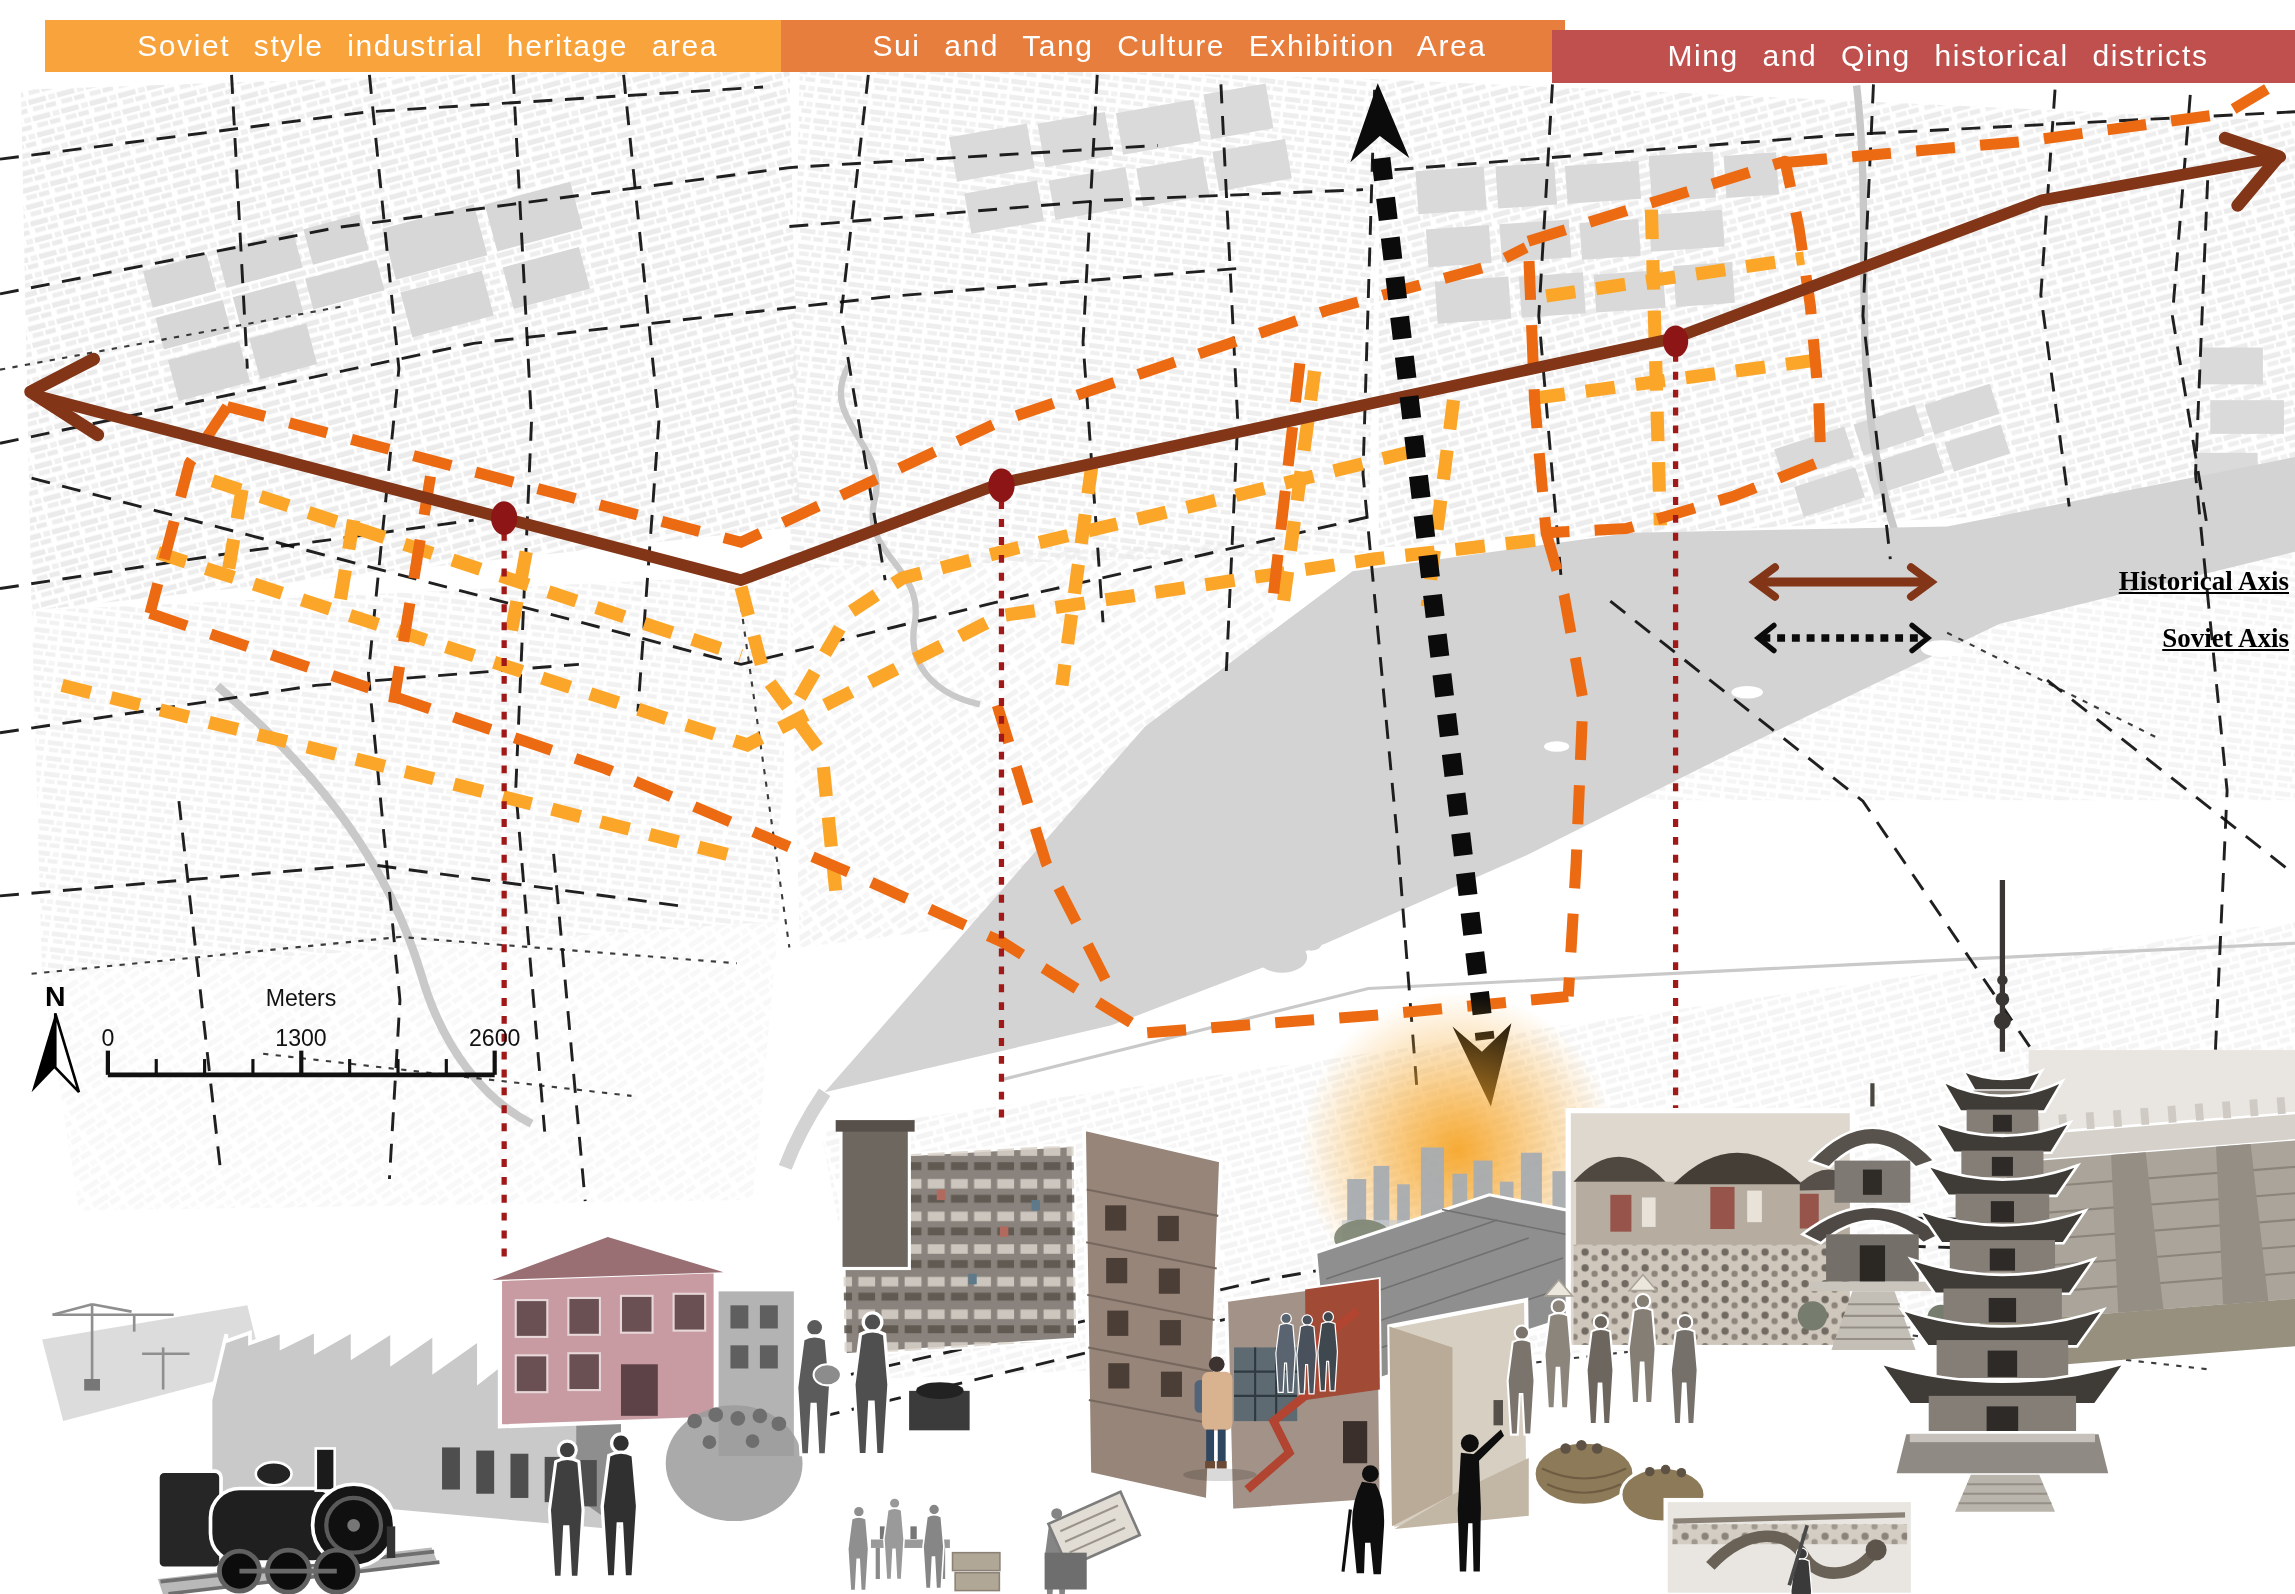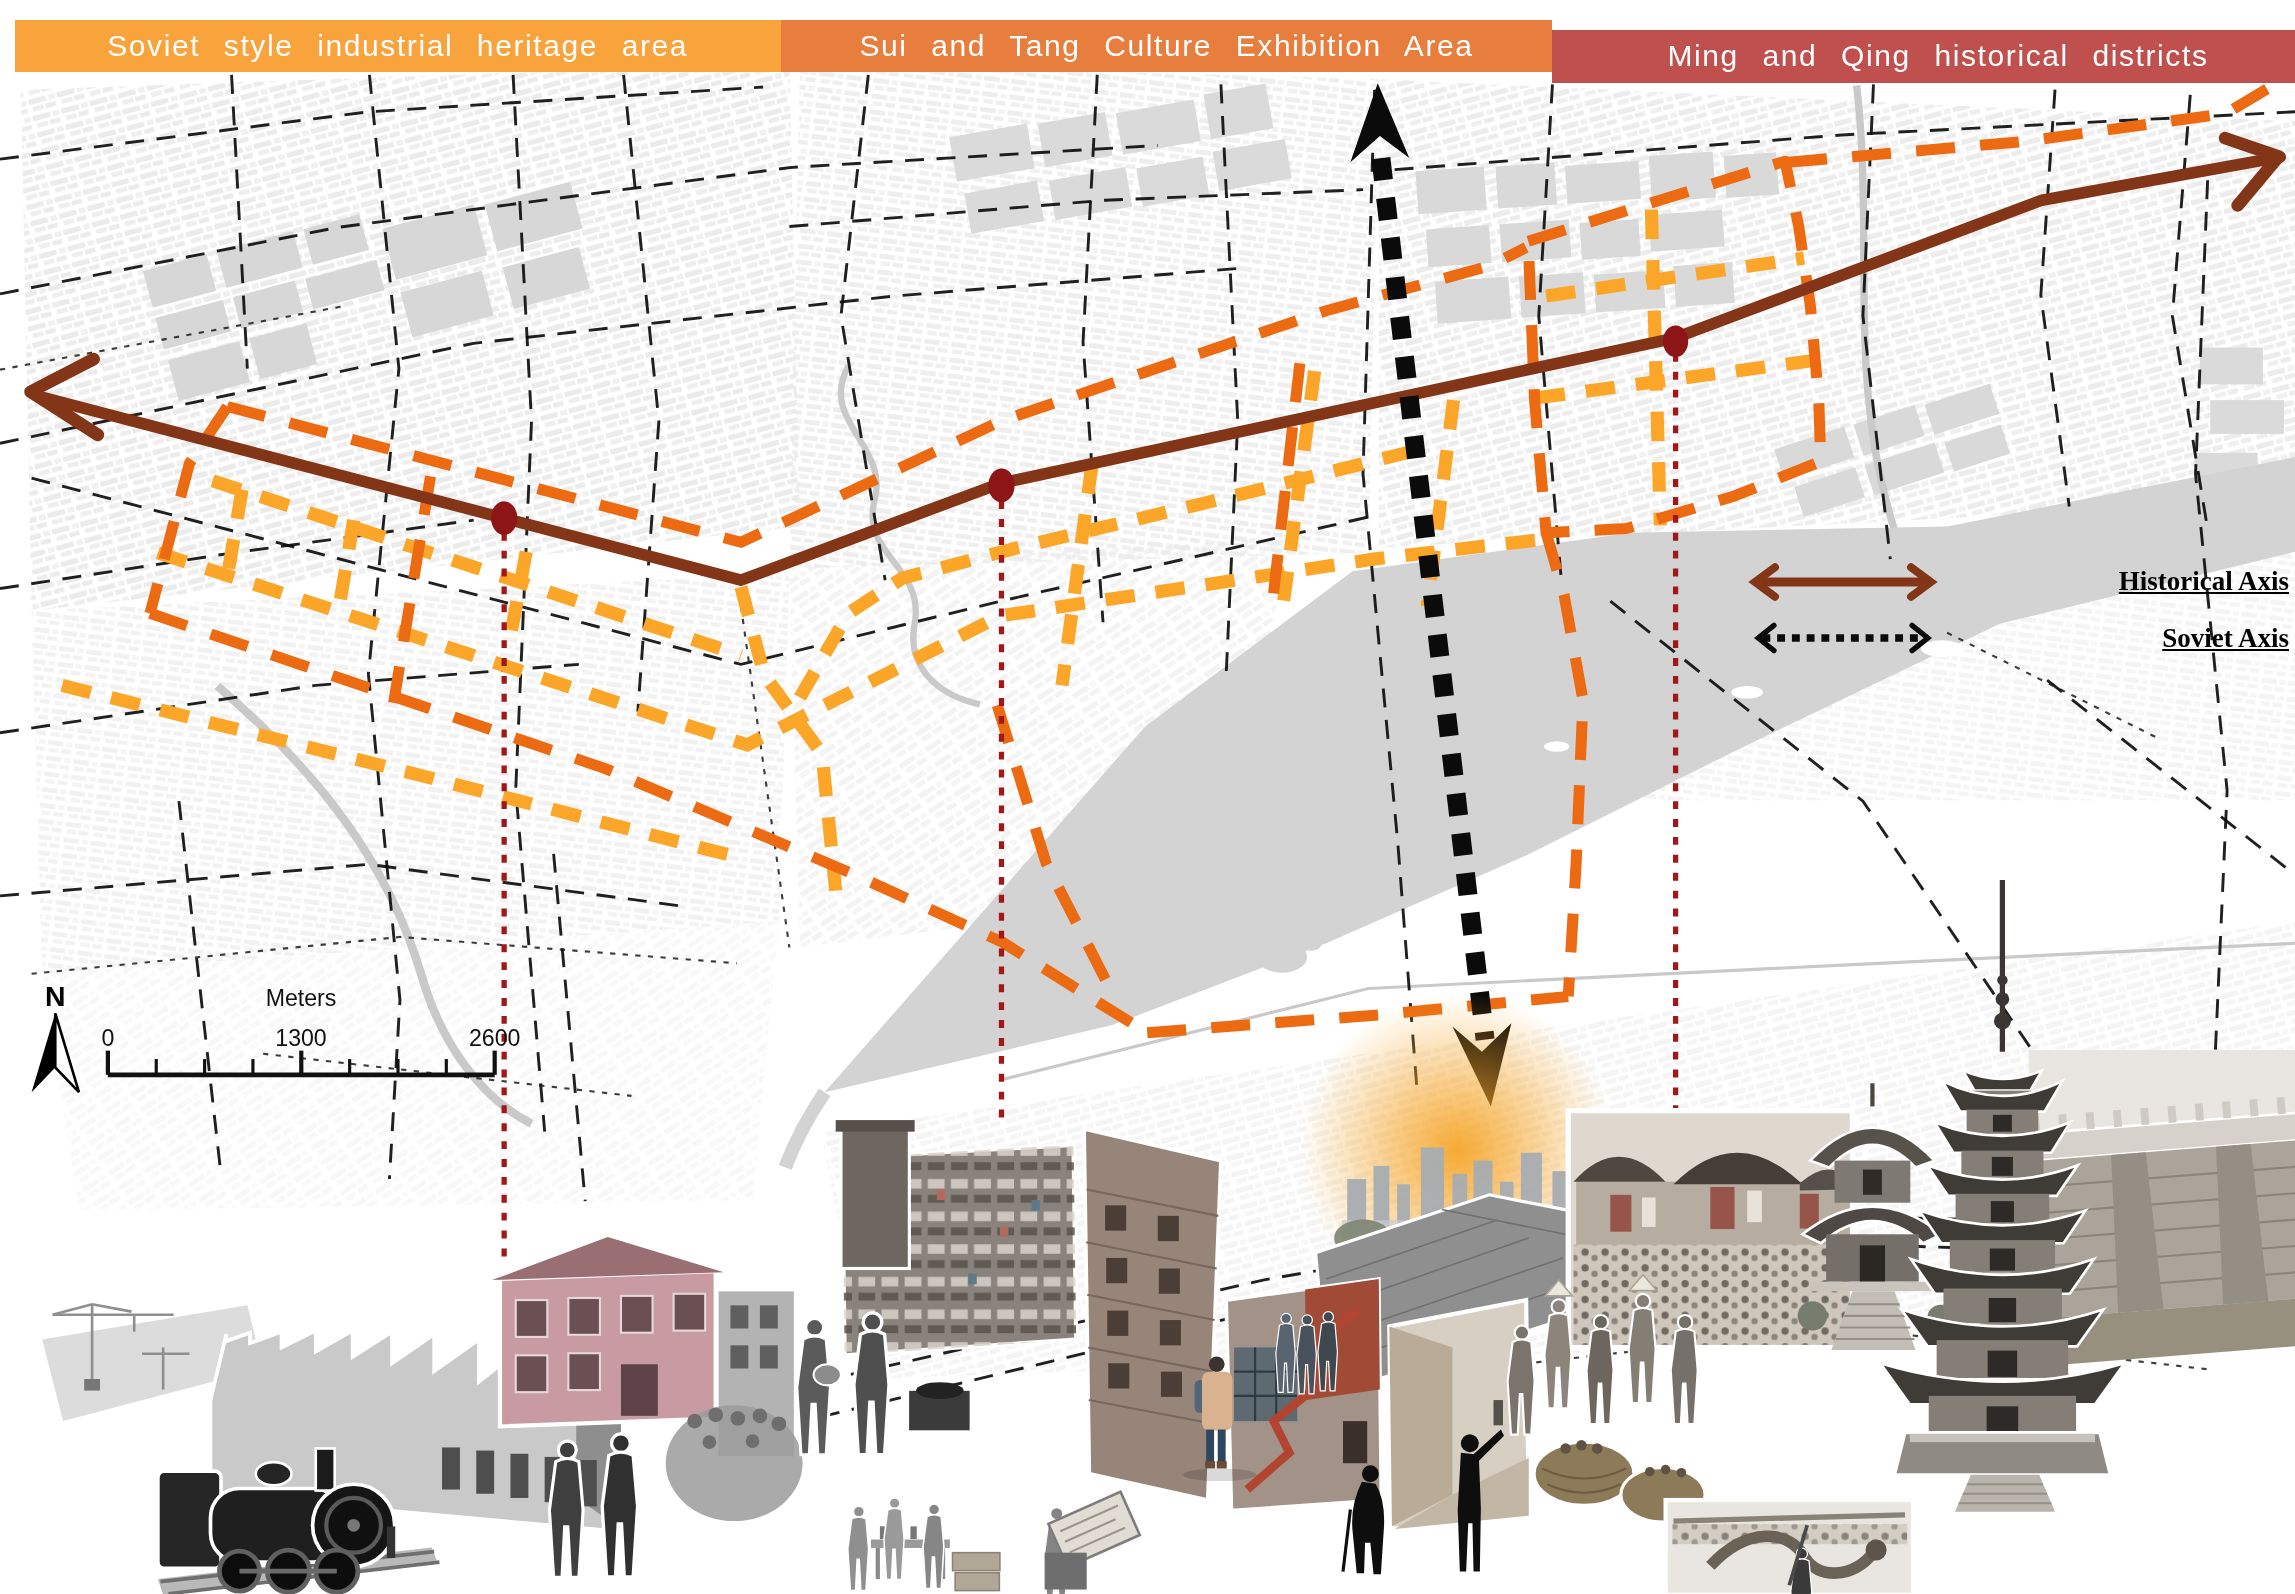--- a/index.html
+++ b/index.html
@@ -4,21 +4,21 @@
 <style>
   html,body{margin:0;padding:0;background:#ffffff;}
   #canvas{position:relative;width:2295px;height:1595px;background:#ffffff;overflow:hidden;
           font-family:"Liberation Sans",sans-serif;}
   #map-svg{position:absolute;left:0;top:0;}
   
   .zonebar{position:absolute;display:flex;align-items:center;justify-content:center;}
   .zonebar span{white-space:nowrap;font-family:"Liberation Sans",sans-serif;font-weight:400;
                 font-size:30px;letter-spacing:1.6px;word-spacing:13.7px;}
   #bar-soviet  {left:14.7px;  top:19.5px; width:766px;height:52px;}
-  #bar-suitang {left:781px;top:19.5px; width:771px;height:52px;}
+  #bar-suitang {left:781px;top:19.5px; width:771px;height:52px;padding-left:13px;}
   #bar-mingqing{left:1552px;top:29.5px; width:744px;height:53px;}
   
   #legend{position:absolute;left:1735px;top:559px;width:554px;}
   .lrow{display:flex;align-items:center;height:45px;margin-bottom:11.6px;}
   .lsym{width:216px;height:38px;flex:0 0 auto;}
   .llab{flex:1;text-align:right;font-family:"Liberation Serif",serif;font-weight:700;
         font-size:27px;color:#000;text-decoration:underline;}
   
   .road {stroke:#0d0d0d;stroke-width:5.5;fill:none;stroke-dasharray:36 24;opacity:.92;}
   .road2{stroke:#1a1a1a;stroke-width:4;fill:none;stroke-dasharray:10 14;opacity:.85;}
@@ -611,21 +611,21 @@
       <path d="M3180,2890 L3620,2878" stroke="#8a8277" stroke-width="10"></path>
       <rect x="3178" y="2896" width="446" height="38" fill="url(#crowdPat)" opacity="0.8"></rect>
       <path d="M3250,2975 C3320,2900 3400,2905 3430,2960 C3455,3000 3520,3000 3560,2950" fill="none" stroke="#6b6257" stroke-width="22"></path>
       <circle cx="3565" cy="2945" r="20" fill="#5d554b"></circle>
       <use href="#person" transform="translate(3424,2952) scale(0.62)" fill="#3a3a3a" stroke="#fff" stroke-width="4"></use>
       <path d="M3434,2898 L3400,3012" stroke="#4a4a4a" stroke-width="7"></path>
     </g>
   </g>
 </svg>
 
-<div id="bar-soviet" class="zonebar" style="background: rgb(248, 163, 60);">
+<div id="bar-soviet" class="zonebar" style="background: rgb(248, 163, 60); margin-left: 30px;">
   <span style="color: rgb(255, 255, 255);">Soviet style industrial heritage area</span>
 </div>
 <div id="bar-suitang" class="zonebar" style="background: rgb(232, 126, 62);">
   <span style="color: rgb(255, 255, 255);">Sui and Tang Culture Exhibition Area</span>
 </div>
 <div id="bar-mingqing" class="zonebar" style="background: rgb(192, 80, 77); padding-left: 14px;">
   <span style="color: rgb(255, 255, 255);">Ming and Qing historical districts</span>
 </div>
 
 <div id="legend">

